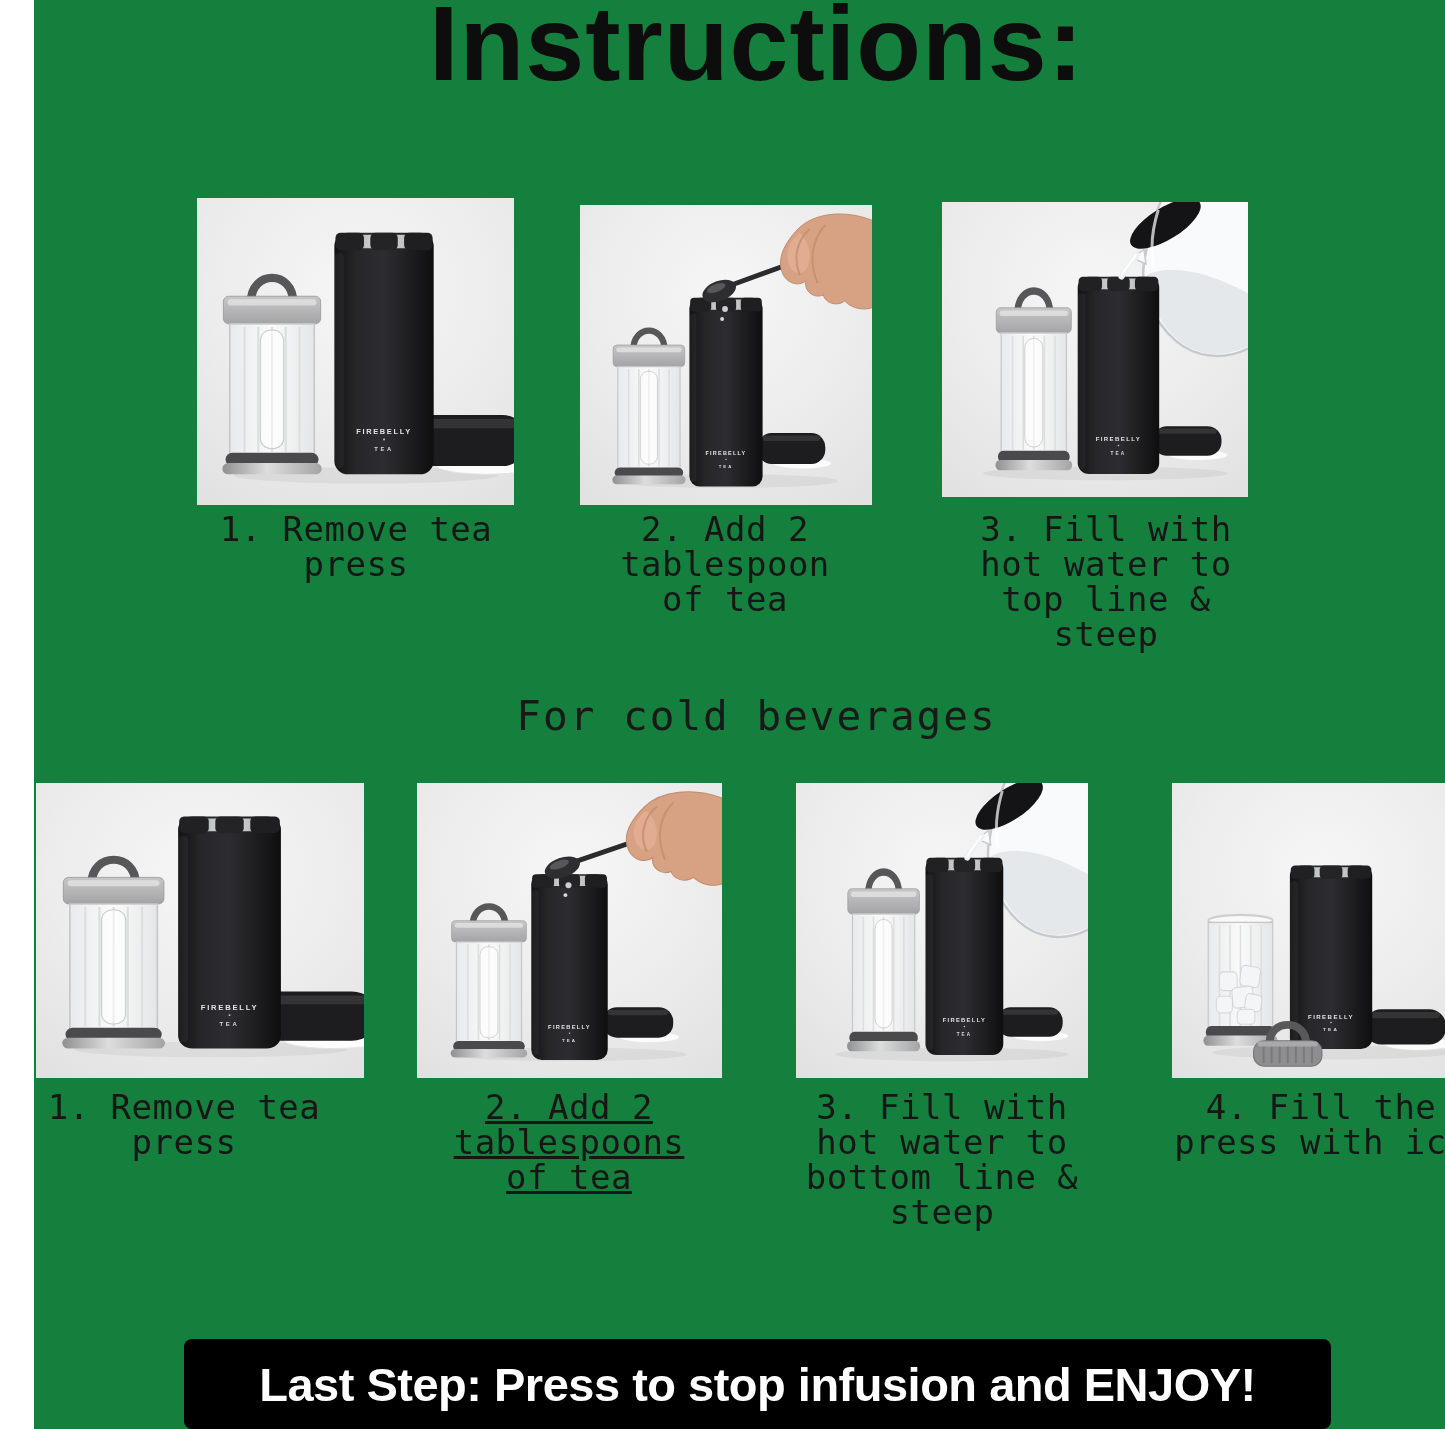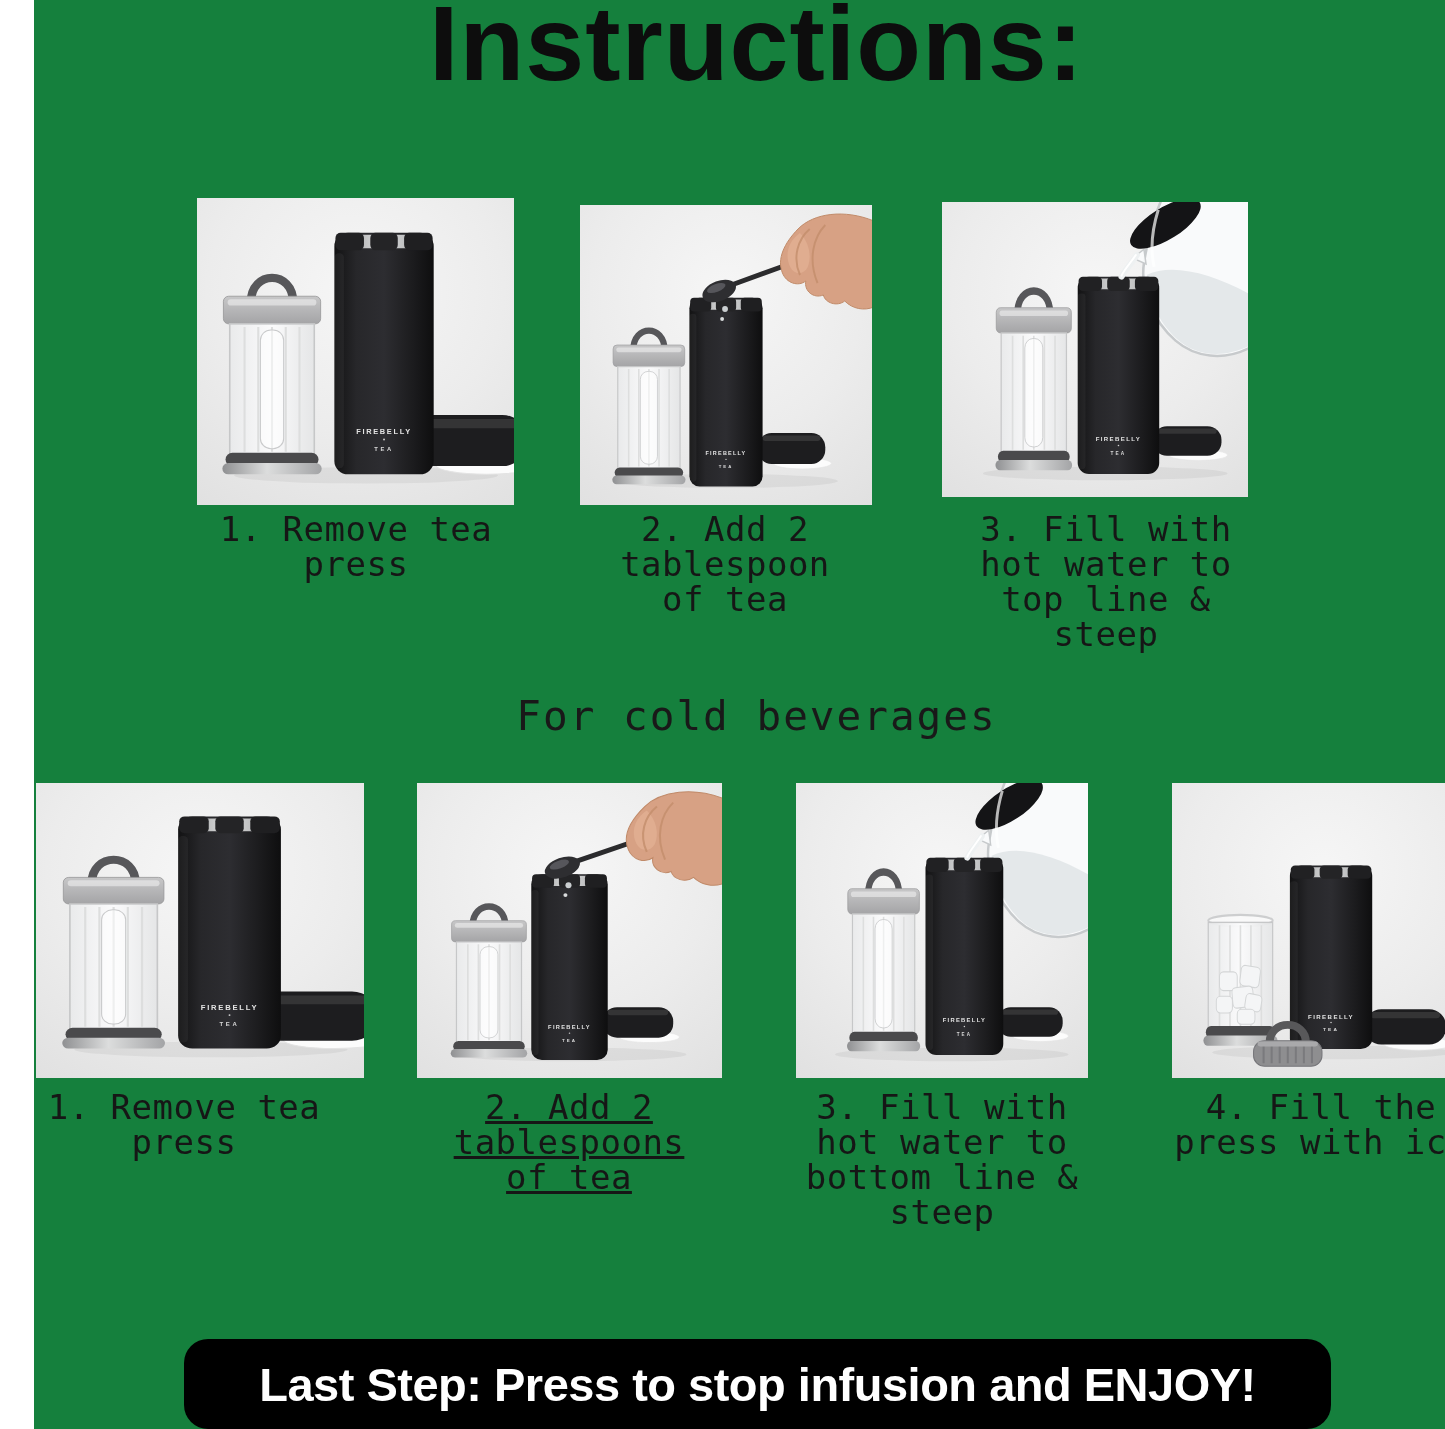--- a/index.html
+++ b/index.html
@@ -22,21 +22,21 @@
   #sub-cold { top:692px; }
   .photo { position:absolute; overflow:hidden; }
   .photo svg { display:block; width:100%; height:100%; }
   .caption {
     position:absolute; width:360px; margin:0; text-align:center;
     white-space:pre-line; font-size:34px; line-height:35px;
     letter-spacing:.5px; color:#161616;
   }
   .banner {
     position:absolute; left:150px; top:1339px; width:1147px; height:90px;
-    background:#000000; border-radius:24px;
+    background:#000000; border-radius:8px;
     display:flex; align-items:center; justify-content:center;
   }
   .banner span {
     font-family:"Liberation Sans", sans-serif; font-weight:700;
     font-size:47px; letter-spacing:-0.5px; color:#ffffff; white-space:nowrap;
   }
   .defs-holder { position:absolute; width:0; height:0; overflow:hidden; }
 </style>
 </head>
 <body>

